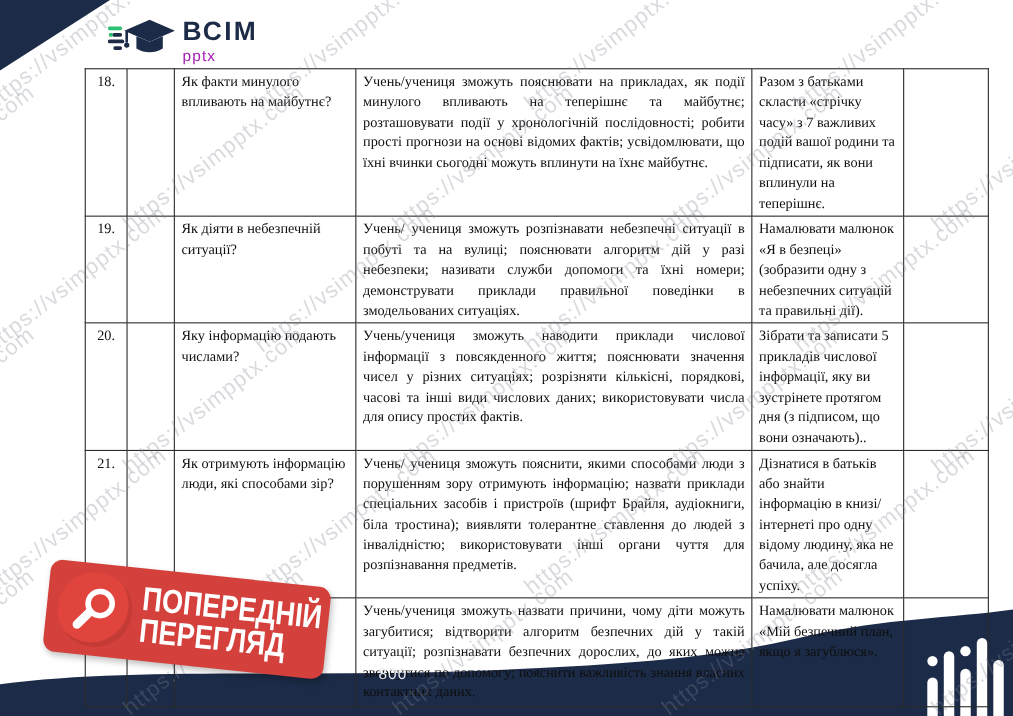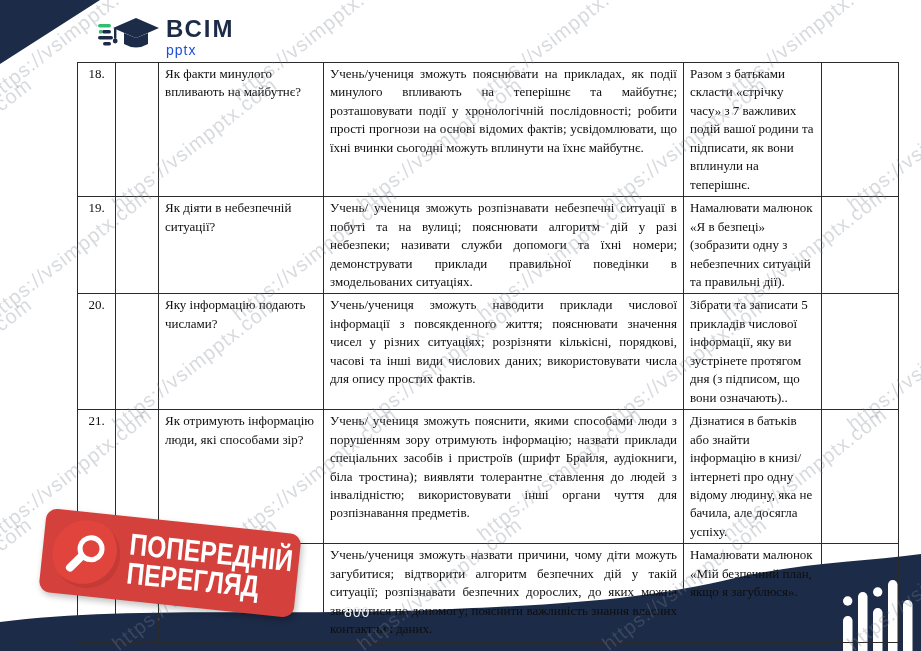--- a/index.html
+++ b/index.html
@@ -5,21 +5,21 @@
   html,body{margin:0;padding:0;}
   .page{position:relative;width:921px;height:651px;background:#ffffff;overflow:hidden;
         font-family:"Liberation Serif", serif;}
   
   .corner-tl{position:absolute;left:0;top:0;width:0;height:0;z-index:3;
         border-top:64px solid #1c2b47;border-right:100px solid transparent;}
   
   .logo{position:absolute;left:98px;top:14px;z-index:4;display:flex;align-items:center;gap:6px;}
   .logo-text{font-family:"Liberation Sans",sans-serif;line-height:1;}
   .logo-title{font-size:24px;letter-spacing:2px;color:#1c2b47;font-weight:600;}
-  .logo-sub{font-size:14px;color:#1d4ed8;margin-top:2px;letter-spacing:1px;}
+  .logo-sub{font-size:14px;color:#a21caf;margin-top:2px;letter-spacing:1px;}
   
   table.sheet{position:absolute;left:77px;top:62px;width:821px;z-index:2;
         border-collapse:collapse;table-layout:fixed;}
   table.sheet td{border:1px solid #2b2b2b;vertical-align:top;color:#0e0e0e;
         padding:2px 6px;font-size:13px;line-height:1.42;overflow:hidden;}
   td.c-num{text-align:center;padding:2px 1px;}
   td.c-q{font-size:13.4px;padding-top:3px;}
   td.c-out{text-align:justify;text-align-last:left;padding-top:3px;}
   td.c-task{font-size:12.6px;line-height:1.32;padding:3px 4px 2px 5px;}
   #table-body tr:nth-child(1){height:106px;}

